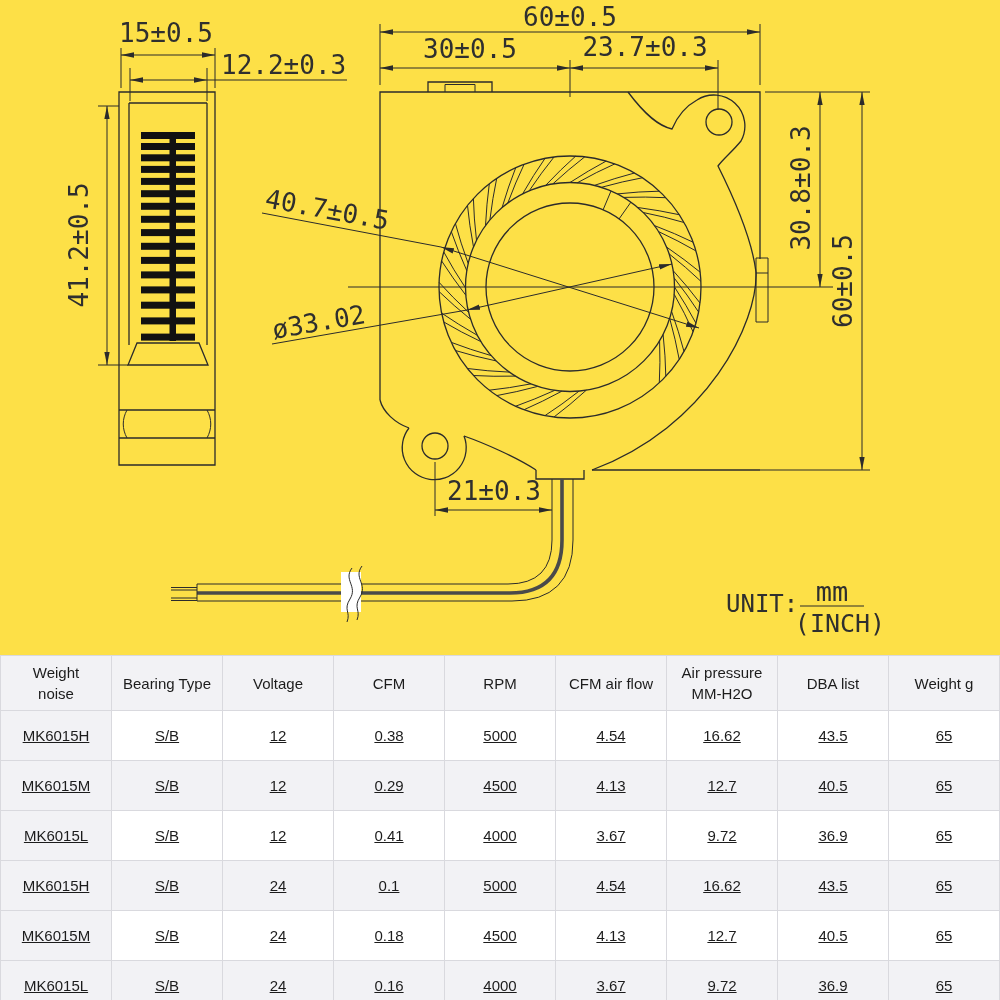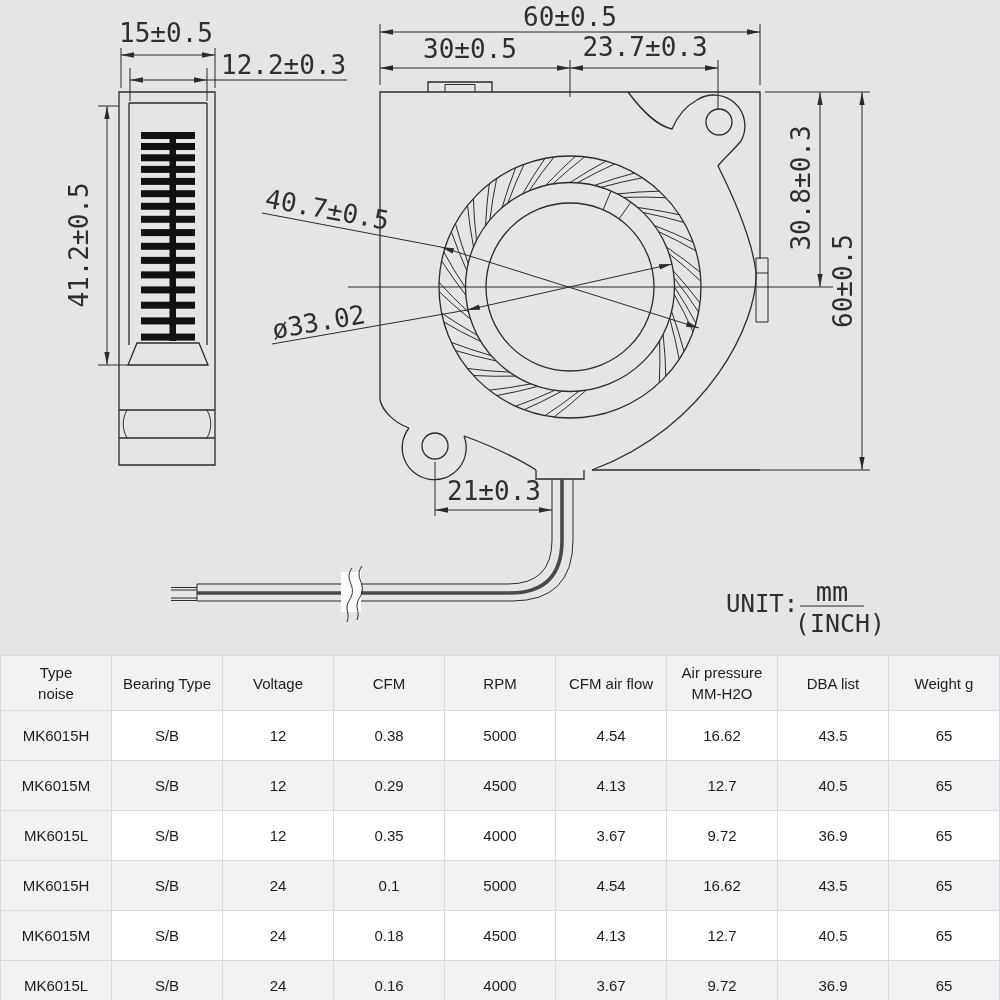--- a/index.html
+++ b/index.html
@@ -1,32 +1,32 @@
 <!DOCTYPE html>
 <html style="--tbl-gray: #f2f2f5; --tbl-border: #d9d9de;"><head>
 <meta charset="utf-8">
 <style>
   html,body{margin:0;padding:0;background:#fff;}
-  .screen{position:relative;width:1000px;height:1000px;overflow:hidden;background:#e5e5e5;
+  .screen{position:relative;width:1000px;height:1000px;overflow:hidden;background:#fde047;
           font-family:"Liberation Sans", sans-serif;}
   
   .drawing{position:absolute;top:0;left:0;}
   .drawing path,.drawing line,.drawing rect,.drawing circle{vector-effect:non-scaling-stroke;}
   .ln{stroke:#2b2b2b;stroke-width:1.3;fill:none;}
   .thin{stroke:#2b2b2b;stroke-width:1;fill:none;}
   .dimtxt{font-family:"DejaVu Sans Mono", monospace;font-size:26px;fill:#2f2f2f;}
   .unittxt{font-family:"DejaVu Sans Mono", monospace;fill:#2f2f2f;}
   .blk{fill:#111;stroke:none;}
   
   .spec-table{position:absolute;top:655px;left:0;width:1000px;border-collapse:collapse;table-layout:fixed;}
   .spec-table th,.spec-table td{border:1px solid var(--tbl-border,#d9d9de);text-align:center;vertical-align:middle;
       font-family:"Liberation Sans", sans-serif;font-size:15px;color:#1c1c1c;font-weight:400;background:#fff;
       padding:0;overflow:hidden;}
   .spec-table thead th{height:54px;background:var(--tbl-gray,#f2f2f5);line-height:21px;}
-  .spec-table tbody td{height:49px;}
+  .spec-table tbody td{height:49px;text-decoration:underline;}
   .spec-table tbody td:first-child{background:var(--tbl-gray,#f2f2f5);}
   .spec-table tbody tr.alt td{background:var(--tbl-gray,#f2f2f5);}
 </style>
 </head>
 <body>
 
 <div class="screen">
 
   <svg class="drawing" width="1000" height="652" viewBox="0 0 1000 652">
     <defs>
@@ -208,21 +208,21 @@
       <text class="unittxt" x="832" y="601" font-size="27" text-anchor="middle">mm</text>
       <path class="thin" d="M800,606 H864"></path>
       <text class="unittxt" x="840" y="632" font-size="25" text-anchor="middle">(INCH)</text>
     </g>
   </svg>
 
   <table class="spec-table">
     <thead>
       <tr id="hdrRow">
           <th>
-            <div>Type</div>
+            <div>Weight</div>
             <div>noise</div>
           </th>
           <th>
             <div>Bearing Type</div>
           </th>
           <th>
             <div>Voltage</div>
           </th>
           <th>
             <div>CFM</div>
@@ -265,21 +265,21 @@
           <td>4500</td>
           <td>4.13</td>
           <td>12.7</td>
           <td>40.5</td>
           <td>65</td>
         </tr>
         <tr>
           <td>MK6015L</td>
           <td>S/B</td>
           <td>12</td>
-          <td>0.35</td>
+          <td>0.41</td>
           <td>4000</td>
           <td>3.67</td>
           <td>9.72</td>
           <td>36.9</td>
           <td>65</td>
         </tr>
         <tr class="alt">
           <td>MK6015H</td>
           <td>S/B</td>
           <td>24</td>

